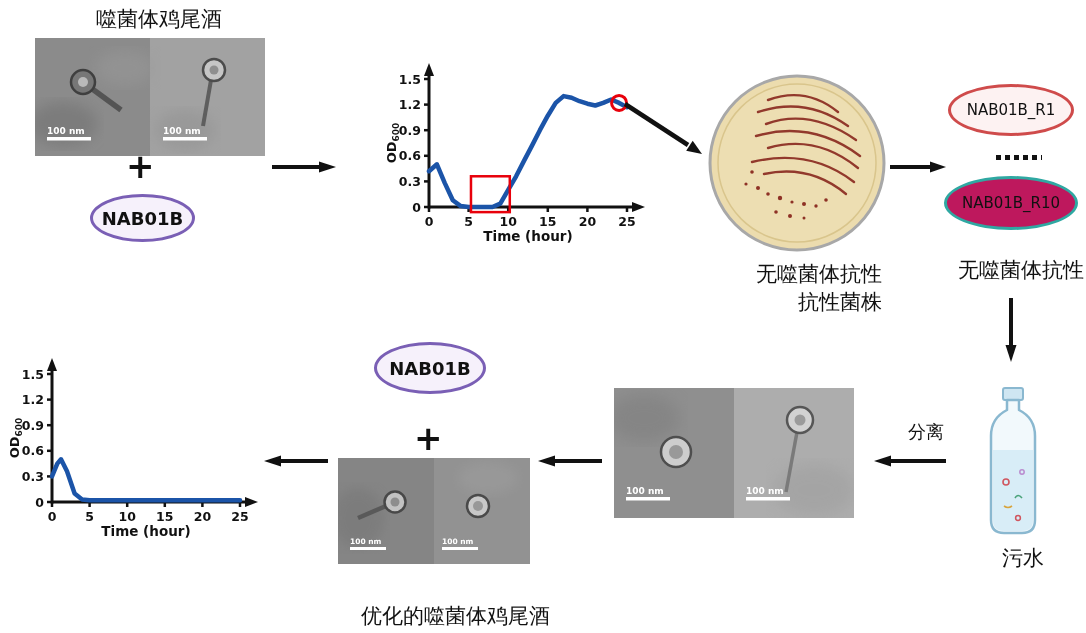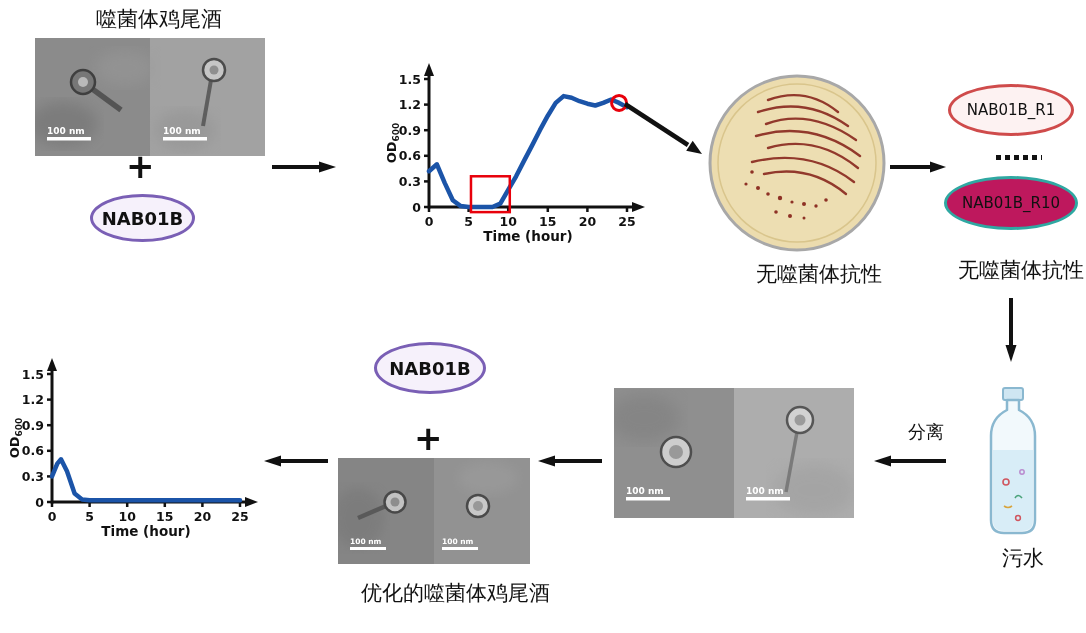--- a/index.html
+++ b/index.html
@@ -120,20 +120,21 @@
       <circle cx="70" cy="140" r="1.8"></circle>
         <circle cx="84" cy="144" r="2"></circle>
         <circle cx="98" cy="146" r="1.5"></circle>
       <circle cx="46" cy="100" r="1.8"></circle>
         <circle cx="40" cy="112" r="1.6"></circle>
         <circle cx="120" cy="128" r="1.8"></circle>
     </g>
   </svg>
   <div class="abs cap" style="left:712px;top:260px;width:170px">
     <div>无噬菌体抗性</div>
+    <div>抗性菌株</div>
   </div>
 
   <svg class="abs" style="left:890px;top:158px" width="56" height="18">
     <line x1="0" y1="9" x2="42" y2="9" stroke="#111" stroke-width="4"></line>
     <polygon points="56,9 40,3.5 40,14.5" fill="#111"></polygon>
   </svg>
 
   <div class="abs oval red" style="left:948px;top:84px;width:126px;height:52px">
     <span>NAB01B_R1</span>
   </div>
@@ -212,21 +213,21 @@
     <line x1="48" y1="48" x2="20" y2="60" stroke="#595959" stroke-width="4.5"></line>
     <circle cx="57" cy="44" r="10.5" fill="#c2c2c2" stroke="#484848" stroke-width="2.5"></circle>
     <circle cx="57" cy="44" r="4.5" fill="#8d8d8d"></circle>
     <circle cx="140" cy="48" r="11" fill="#c8c8c8" stroke="#4a4a4a" stroke-width="2.5"></circle>
     <circle cx="140" cy="48" r="5" fill="#989898"></circle>
     <text x="12" y="86" font-size="7.5" font-weight="bold" fill="#ffffff">100 nm</text>
     <rect x="12" y="89" width="36" height="3" fill="#ffffff"></rect>
     <text x="104" y="86" font-size="7.5" font-weight="bold" fill="#ffffff">100 nm</text>
     <rect x="104" y="89" width="36" height="3" fill="#ffffff"></rect>
   </svg>
-  <div class="abs cap" style="left:318px;top:579px;width:232px">优化的噬菌体鸡尾酒</div>
+  <div class="abs cap" style="left:318px;top:602px;width:232px">优化的噬菌体鸡尾酒</div>
 
   <svg class="abs" style="left:264px;top:452px" width="64" height="18">
     <line x1="64" y1="9" x2="15" y2="9" stroke="#111" stroke-width="4"></line>
     <polygon points="0,9 17,3.5 17,14.5" fill="#111"></polygon>
   </svg>
 
   <svg class="abs" style="left:6px;top:350px" width="258" height="192">
       <line x1="46" y1="152" x2="240" y2="152" stroke="#111" stroke-width="3"></line>
       <polygon points="252,152 239,147 239,157" fill="#111"></polygon>
       <line x1="46" y1="153.5" x2="46" y2="20" stroke="#111" stroke-width="3"></line>

